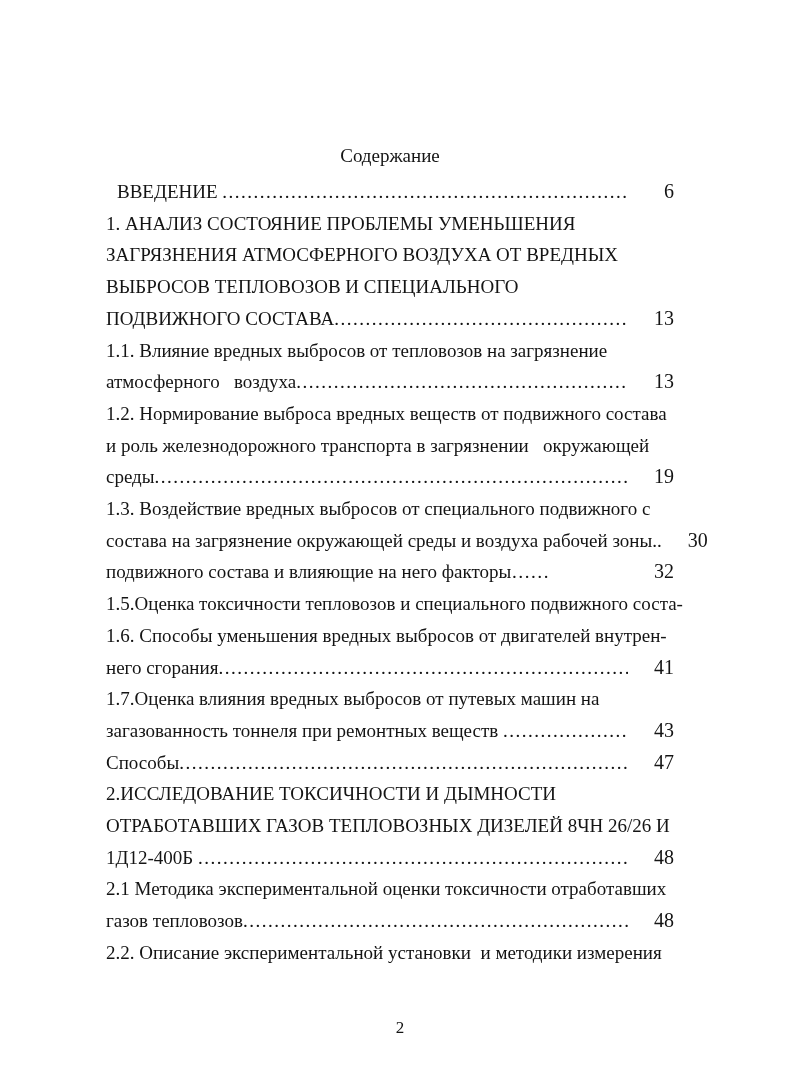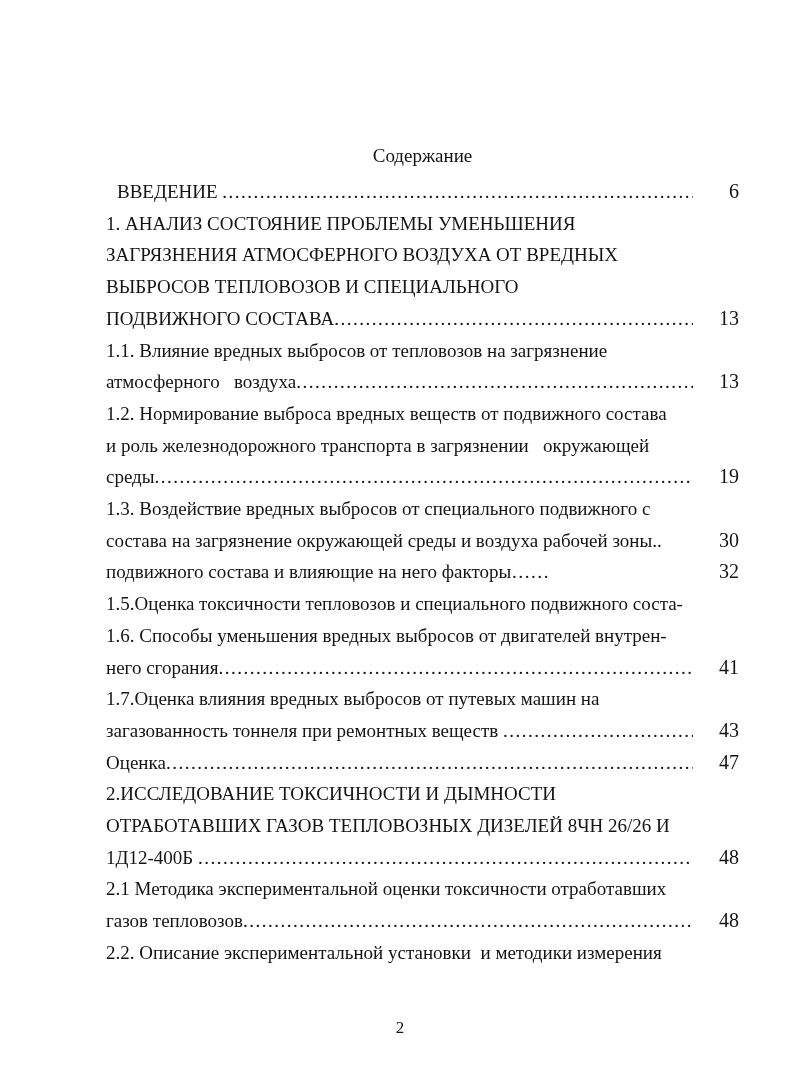--- a/index.html
+++ b/index.html
@@ -12,21 +12,21 @@
     height: 1083px;
     font-family: "Liberation Serif", "DejaVu Serif", serif;
     color: #141414;
     position: relative;
     overflow: hidden;
   }
   .page {
     box-sizing: border-box;
     width: 794px;
     height: 1083px;
-    padding: 140px 55px 0 106px;
+    padding: 140px 120px 0 106px;
   }
   .doc-title {
     text-align: center;
     font-size: 19px;
     line-height: 32px;
     margin: 0 0 0 0;
     font-weight: normal;
   }
   .toc {
     margin-top: 4px;
@@ -87,21 +87,21 @@
       <div class="toc-row"><span class="t">и роль железнодорожного транспорта в загрязнении   окружающей</span></div>
       <div class="toc-row"><span class="t">среды</span><span class="leader"></span><span class="pg">19</span></div>
       <div class="toc-row"><span class="t">1.3. Воздействие вредных выбросов от специального подвижного с</span></div>
       <div class="toc-row"><span class="t">состава на загрязнение окружающей среды и воздуха рабочей зоны..</span><span class="spacer"></span><span class="pg">30</span></div>
       <div class="toc-row"><span class="t">подвижного состава и влияющие на него факторы……</span><span class="spacer"></span><span class="pg">32</span></div>
       <div class="toc-row"><span class="t">1.5.Оценка токсичности тепловозов и специального подвижного соста-</span></div>
       <div class="toc-row"><span class="t">1.6. Способы уменьшения вредных выбросов от двигателей внутрен-</span></div>
       <div class="toc-row"><span class="t">него сгорания</span><span class="leader"></span><span class="pg">41</span></div>
       <div class="toc-row"><span class="t">1.7.Оценка влияния вредных выбросов от путевых машин на</span></div>
       <div class="toc-row"><span class="t">загазованность тоннеля при ремонтных веществ </span><span class="leader"></span><span class="pg">43</span></div>
-      <div class="toc-row"><span class="t">Оценка</span><span class="leader"></span><span class="pg">47</span></div>
+      <div class="toc-row"><span class="t">Способы</span><span class="leader"></span><span class="pg">47</span></div>
       <div class="toc-row"><span class="t">2.ИССЛЕДОВАНИЕ ТОКСИЧНОСТИ И ДЫМНОСТИ</span></div>
       <div class="toc-row"><span class="t">ОТРАБОТАВШИХ ГАЗОВ ТЕПЛОВОЗНЫХ ДИЗЕЛЕЙ 8ЧН 26/26 И</span></div>
       <div class="toc-row"><span class="t">1Д12-400Б </span><span class="leader"></span><span class="pg">48</span></div>
       <div class="toc-row"><span class="t">2.1 Методика экспериментальной оценки токсичности отработавших</span></div>
       <div class="toc-row"><span class="t">газов тепловозов</span><span class="leader"></span><span class="pg">48</span></div>
       <div class="toc-row"><span class="t">2.2. Описание экспериментальной установки  и методики измерения</span></div>
     </div>
   <div class="footer-page">2</div>
 </div>
 

